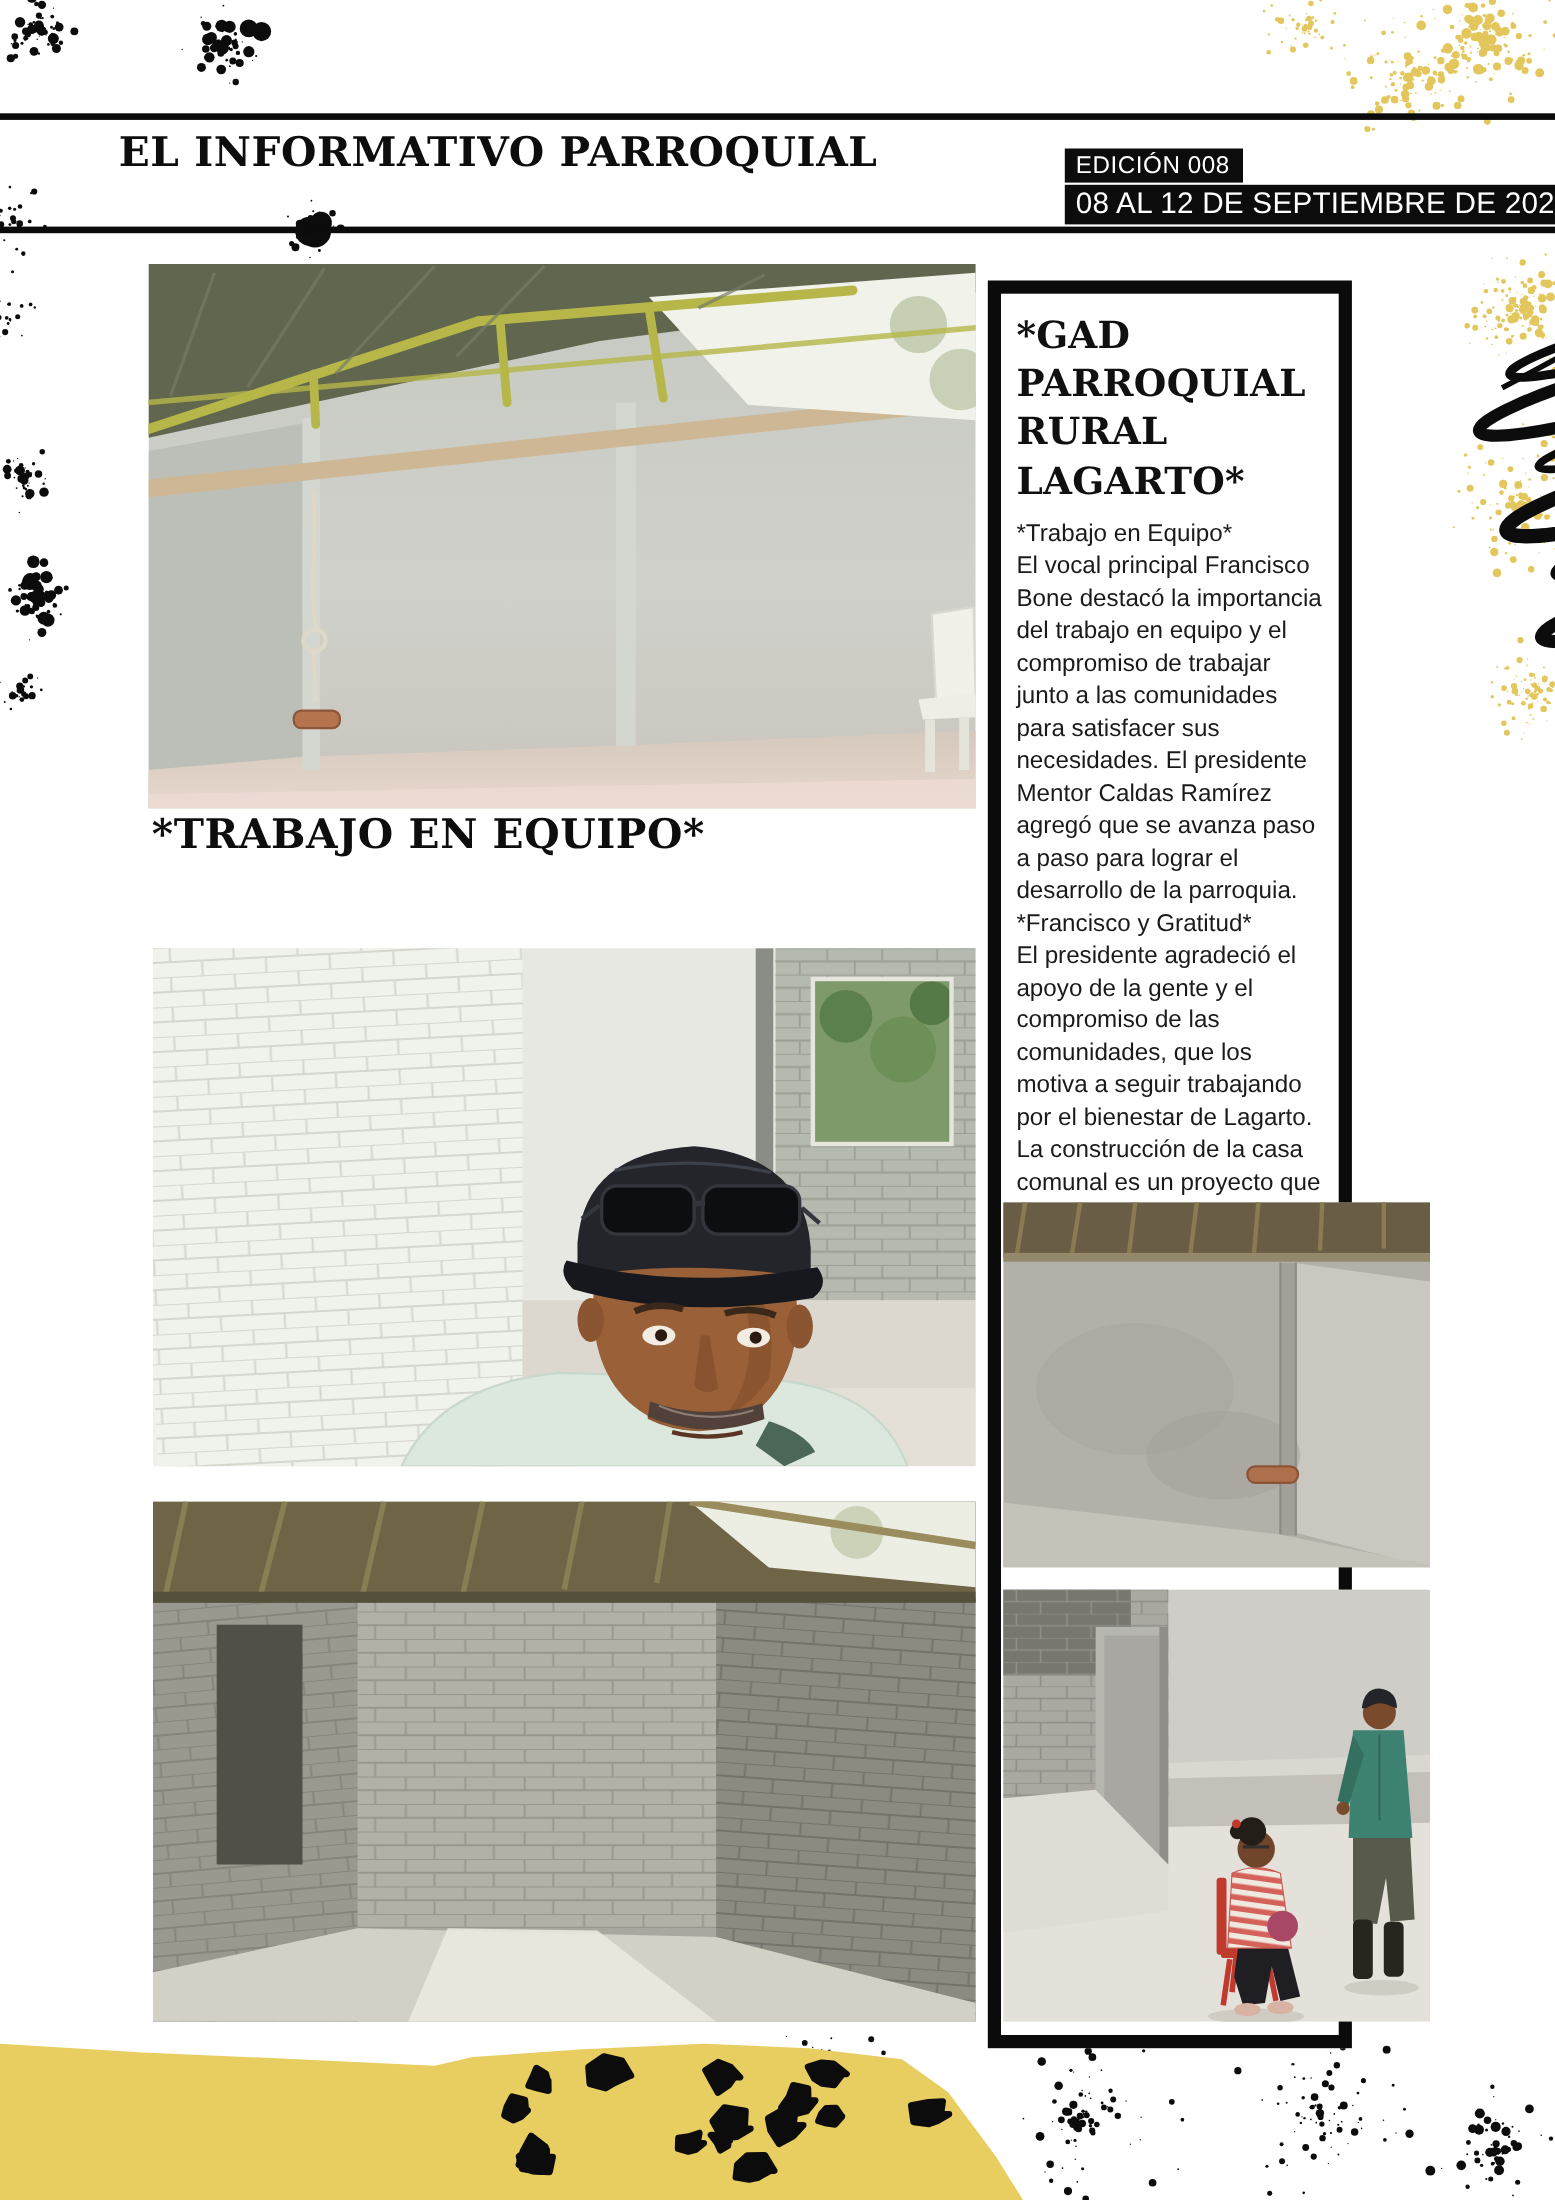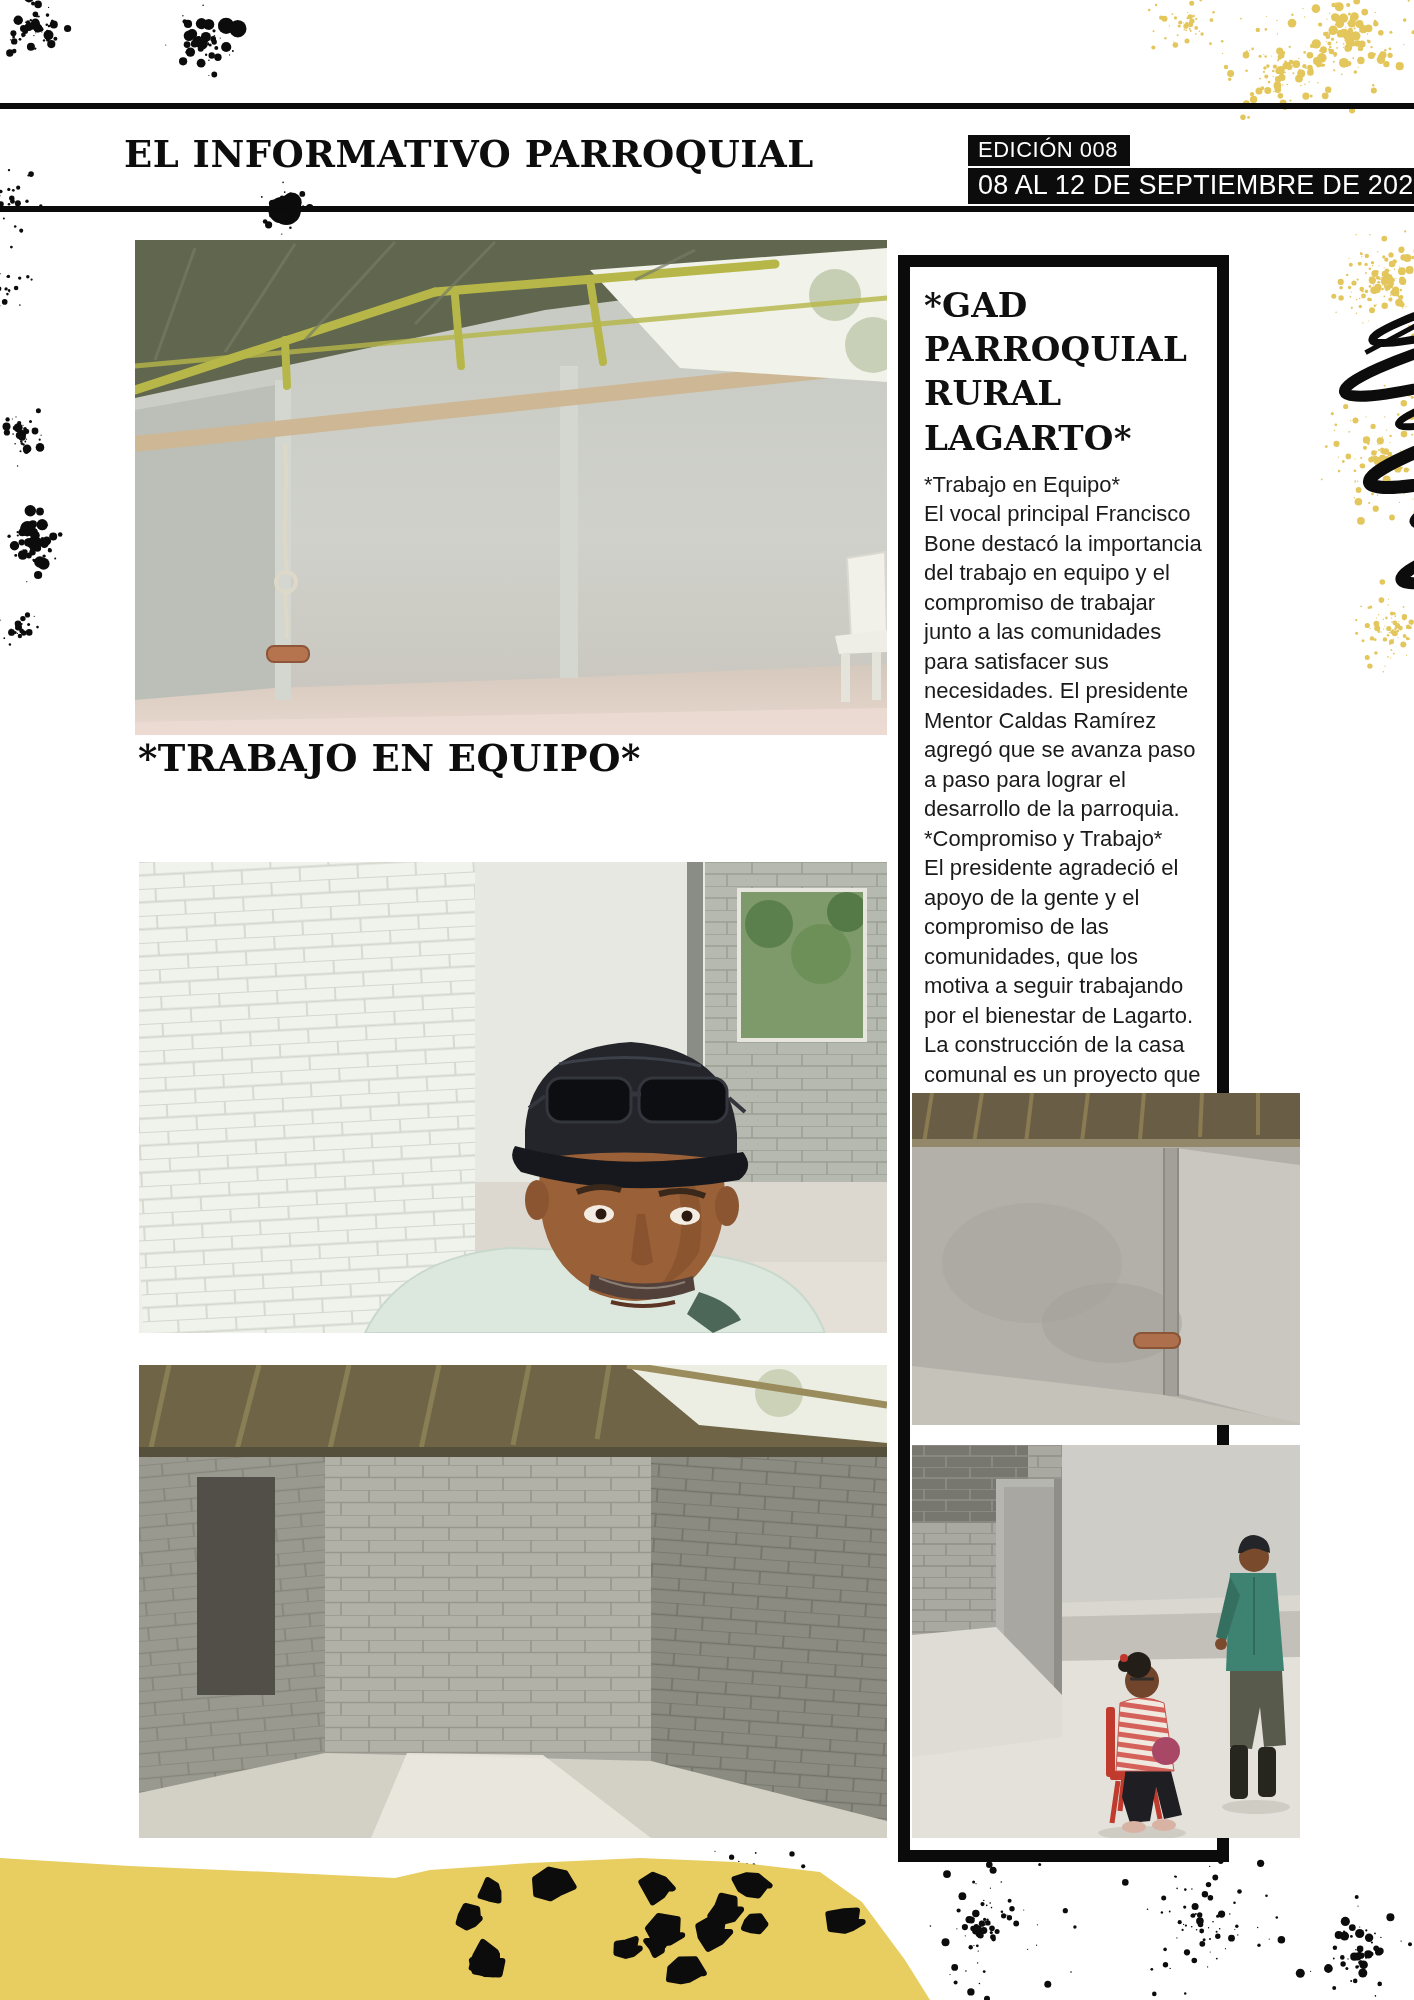--- a/index.html
+++ b/index.html
@@ -1,19 +1,19 @@
 <!DOCTYPE html>
 <html><head>
 <meta charset="utf-8">
 <style>
   html,body{margin:0;padding:0;background:#e9e9e9}
   .page{position:relative;width:1414px;height:2000px;background:#ffffff;overflow:hidden;
         font-family:"Liberation Sans",sans-serif}
   .rule{position:absolute;left:0;width:1414px;height:6px;background:#0b0b0b;z-index:4}
-  .masthead{position:absolute;left:108px;top:116px;margin:16px;
+  .masthead{position:absolute;left:108px;top:116px;margin:0;
             font:700 37px "DejaVu Serif",serif;letter-spacing:.5px;color:#0d0d0d;z-index:4;white-space:nowrap}
   .edition{position:absolute;left:968px;top:135px;display:flex;flex-direction:column;
            align-items:flex-start;gap:2px;z-index:4}
   .edition .ed1{background:#0c0c0c;color:#ffffff;font:400 22px/1.25 "Liberation Sans",sans-serif;
                 padding:1px 12px 2px 10px;letter-spacing:.5px;white-space:nowrap}
   .edition .ed2{background:#0c0c0c;color:#ffffff;font:400 27px/1.22 "Liberation Sans",sans-serif;
                 padding:1px 12px 3px 10px;letter-spacing:.2px;white-space:nowrap}
   .caption{position:absolute;left:138px;top:736px;margin:0;
            font:700 37px "DejaVu Serif",serif;letter-spacing:.5px;color:#0d0d0d;z-index:2;white-space:nowrap}
   .photo{position:absolute;z-index:1;display:block}
@@ -1359,21 +1359,21 @@
     <rect x="0" y="82" width="748" height="10" fill="#55503c"></rect>
     <polygon points="488,0 748,0 748,78 560,60" fill="#eceee4"></polygon>
     <circle cx="640" cy="28" r="24" fill="#a9b58a" opacity=".5"></circle>
     <path d="M488,0 L748,40" stroke="#9a8c5c" stroke-width="7" fill="none"></path>
   </svg>
 
   <aside class="article-box">
     <h2>*GAD PARROQUIAL RURAL LAGARTO*</h2>
     <p>*Trabajo en Equipo*</p>
     <p>El vocal principal Francisco Bone destacó la importancia del trabajo en equipo y el compromiso de trabajar junto a las comunidades para satisfacer sus necesidades. El presidente Mentor Caldas Ramírez agregó que se avanza paso a paso para lograr el desarrollo de la parroquia.</p>
-    <p>*Compromiso y Trabajo*</p>
+    <p>*Francisco y Gratitud*</p>
     <p>El presidente agradeció el apoyo de la gente y el compromiso de las comunidades, que los motiva a seguir trabajando por el bienestar de Lagarto. La construcción de la casa comunal es un proyecto que beneficiará a los habitantes de Pajui y refleja el compromiso del GAD con el desarrollo comunitario.</p>
 
     <svg class="box-photo" style="top:826px" width="388" height="332" viewBox="0 0 388 332">
       <rect width="388" height="332" fill="#b2b0a8"></rect>
       <polygon points="264,55 388,72 388,332 264,300" fill="#c9c7bf"></polygon>
       <ellipse cx="120" cy="170" rx="90" ry="60" fill="#a8a69e" opacity=".6"></ellipse>
       <ellipse cx="200" cy="230" rx="70" ry="40" fill="#a19f97" opacity=".5"></ellipse>
       <rect x="252" y="55" width="14" height="248" fill="#a2a098"></rect>
       <path d="M252,55 V303 M266,55 V303" stroke="#8d8b83" stroke-width="2"></path>
       <path d="M0,273 L252,302 L388,330 L388,332 L0,332 Z" fill="#c5c2b9"></path>

